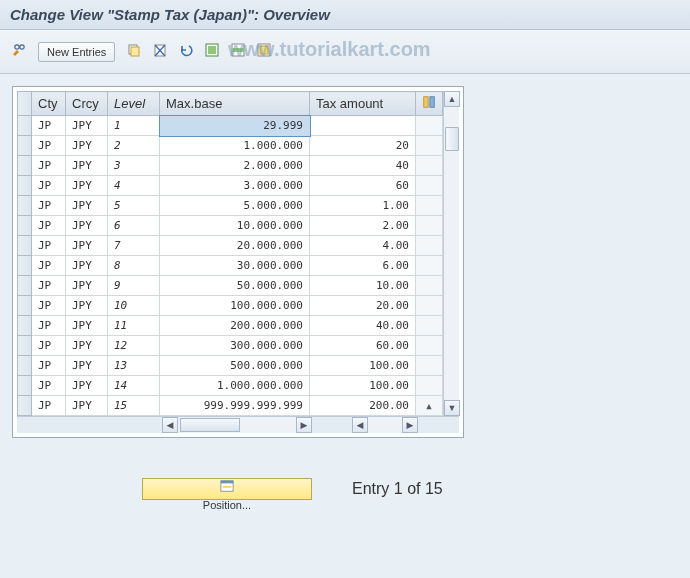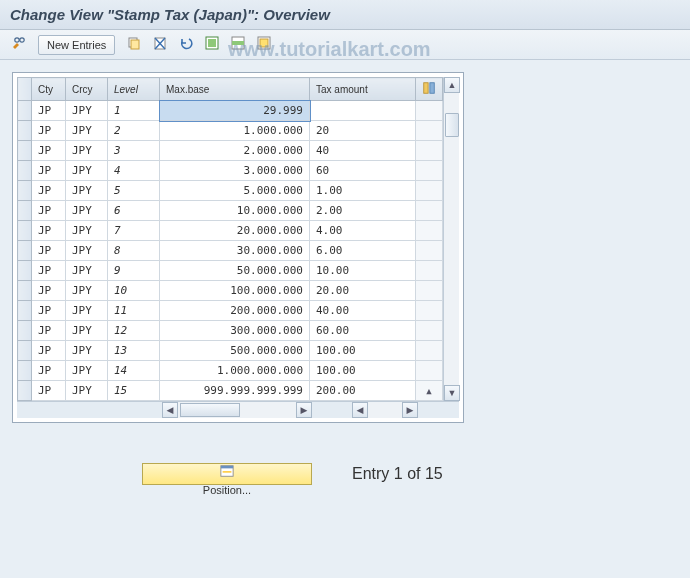--- a/index.html
+++ b/index.html
@@ -24,21 +24,21 @@
       font-weight: bold;
       color: #3a4a5c;
     }
     .toolbar {
       background: linear-gradient(to bottom, #f0f4f8, #e4ecf3);
       border-bottom: 1px solid #c0ccd8;
       padding: 4px 8px;
       display: flex;
       align-items: center;
       gap: 4px;
-      height: 30px;
+      height: 44px;
     }
     .tool-btn {
       width: 22px;
       height: 22px;
       border: 1px solid transparent;
       background: transparent;
       cursor: pointer;
       display: inline-flex;
       align-items: center;
       justify-content: center;
@@ -82,21 +82,21 @@
     .data-table {
       border-collapse: collapse;
       background: #fff;
     }
     .data-table th {
       background: linear-gradient(to bottom, #e8eef4, #d6e0ea);
       border: 1px solid #b0bcc8;
       padding: 3px 6px;
       text-align: left;
       font-weight: normal;
-      font-size: 10px;
+      font-size: 13px;
       color: #333;
       height: 20px;
     }
     .data-table td {
       border: 1px solid #d0d8e0;
       padding: 2px 6px;
       font-family: "Lucida Console", Monaco, monospace;
       font-size: 11px;
       height: 20px;
       background: #fff;
@@ -104,21 +104,21 @@
     .data-table .row-head {
       background: linear-gradient(to right, #e8eef4, #dce6f0);
       border: 1px solid #b0bcc8;
       width: 14px;
       cursor: pointer;
     }
     .col-cty { width: 34px; text-align: left; }
     .col-crcy { width: 42px; }
     .col-level { width: 52px; font-style: italic; }
     .col-maxbase { width: 150px; text-align: right; }
-    .col-taxamt { width: 106px; }
+    .col-taxamt { width: 106px; text-align: right; }
     .th-config {
       background: linear-gradient(to bottom, #e8eef4, #d6e0ea);
       border: 1px solid #b0bcc8;
       width: 20px;
       text-align: center;
       cursor: pointer;
     }
     .cell-selected {
       background: #c8dcf0 !important;
       outline: 1px solid #6090c8;

